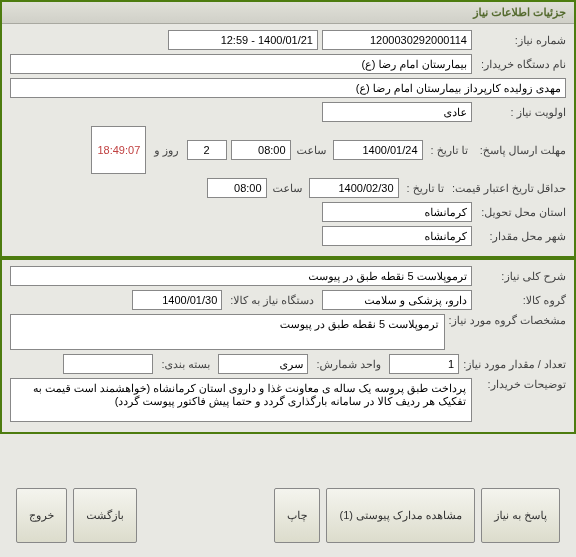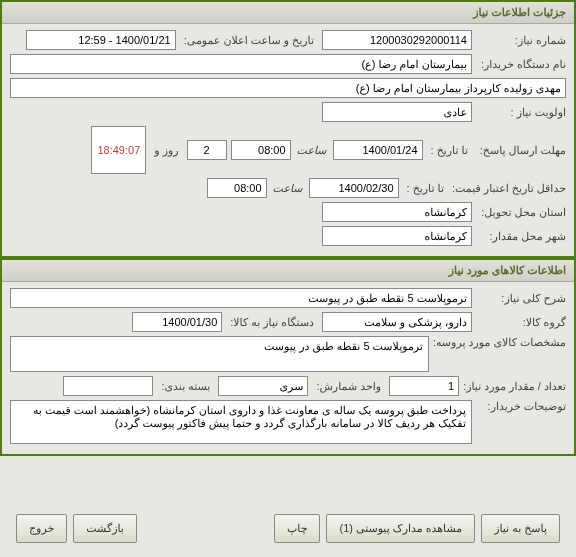--- a/index.html
+++ b/index.html
@@ -62,21 +62,20 @@
 }
 .link {
   color: #1a4ba8;
   text-decoration: underline;
   cursor: pointer;
   font-size: 11px;
 }
 .time-label {
   color: #444;
   padding: 0 2px;
-  font-style: italic;
 }
 .countdown {
   border: 1px solid #888;
   background: #fff;
   padding: 17px 5px;
   color: #c04040;
   font-size: 11px;
   direction: ltr;
 }
 .buttons-bar {
@@ -84,41 +83,40 @@
   gap: 6px;
   padding: 8px 10px;
   position: absolute;
   bottom: 6px;
   right: 6px;
   left: 6px;
 }
 .btn {
   border: 1px solid #888;
   background: linear-gradient(to bottom, #f4f4ee, #dcdccc);
-  padding: 7px 12px;
+  padding: 20px 12px;
   font-family: Tahoma, Arial, sans-serif;
   font-size: 11px;
   cursor: pointer;
   border-radius: 2px;
   color: #333;
 }
 .spacer { flex: 1; }
 .sub-label { color: #444; padding: 0 4px; }
 </style>
 </head>
 <body>
 
 <div class="panel">
   <div class="panel-header">جزئیات اطلاعات نیاز</div>
   <div class="panel-body">
 
     <div class="row">
       <span class="label">شماره نیاز:</span>
       <input class="input input-md" readonly="" value="1200030292000114" style="">
-      <span class="sub-label">تاریخ و ساعت اعلان عمومی:</span>
       <input class="input input-md" readonly="" value="1400/01/21 - 12:59" style="">
     </div>
 
     <div class="row">
       <span class="label">نام دستگاه خریدار:</span>
       <input class="input input-lg" readonly="" value="بیمارستان امام رضا (ع)" style="">
     </div>
 
     <div class="row">
       <input class="input input-lg" readonly="" value="مهدی زولیده کارپرداز بیمارستان امام رضا (ع)" style="">
@@ -155,37 +153,36 @@
 
     <div class="row">
       <span class="label">شهر محل مقدار:</span>
       <input class="input input-md" readonly="" value="کرمانشاه" style="">
     </div>
 
   </div>
 </div>
 
 <div class="panel" style="position:relative">
-  <div class="panel-header">اطلاعات کالاهای مورد نیاز</div>
   <div class="panel-body">
 
     <div class="row">
       <span class="label">شرح کلی نیاز:</span>
       <input class="input input-lg" readonly="" value="ترموپلاست 5 نقطه طبق در پیوست" style="">
     </div>
 
     <div class="row">
       <span class="label">گروه کالا:</span>
       <input class="input input-md" readonly="" value="دارو، پزشکی و سلامت" style="">
       <span class="sub-label">دستگاه نیاز به کالا:</span>
       <input class="input input-sm" readonly="" value="1400/01/30" style="">
     </div>
 
     <div class="row" style="align-items:flex-start">
-      <span class="label label-wide">مشخصات کالای مورد پروسه:</span>
+      <span class="label label-wide">مشخصات گروه مورد نیاز:</span>
       <textarea class="textarea" readonly="" style="">ترموپلاست 5 نقطه طبق در پیوست</textarea>
     </div>
 
     <div class="row">
       <span class="label label-wide">تعداد / مقدار مورد نیاز:</span>
       <input class="input" style="width: 70px;" readonly="" value="1">
       <span class="sub-label">واحد شمارش:</span>
       <input class="input input-sm" readonly="" value="سری" style="">
       <span class="sub-label">بسته بندی:</span>
       <input class="input input-sm" readonly="" value="" style="">

